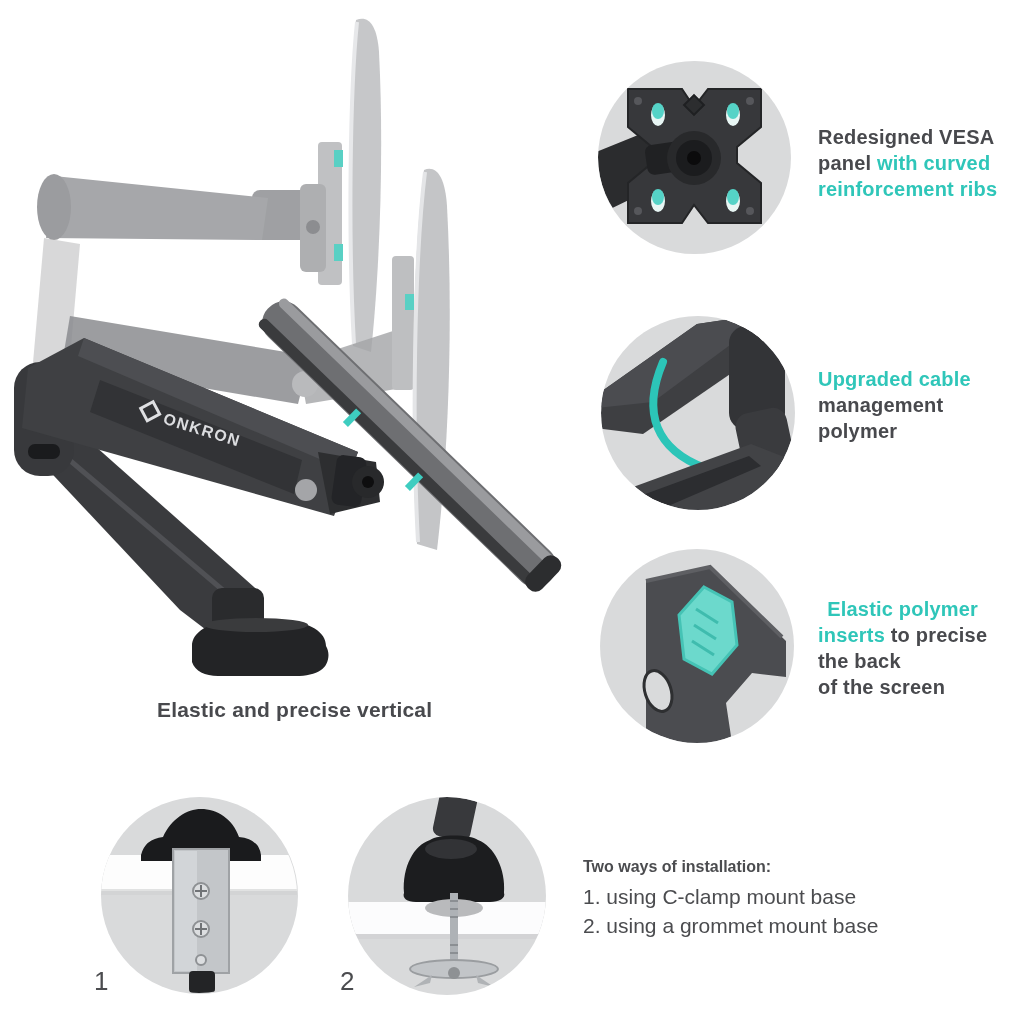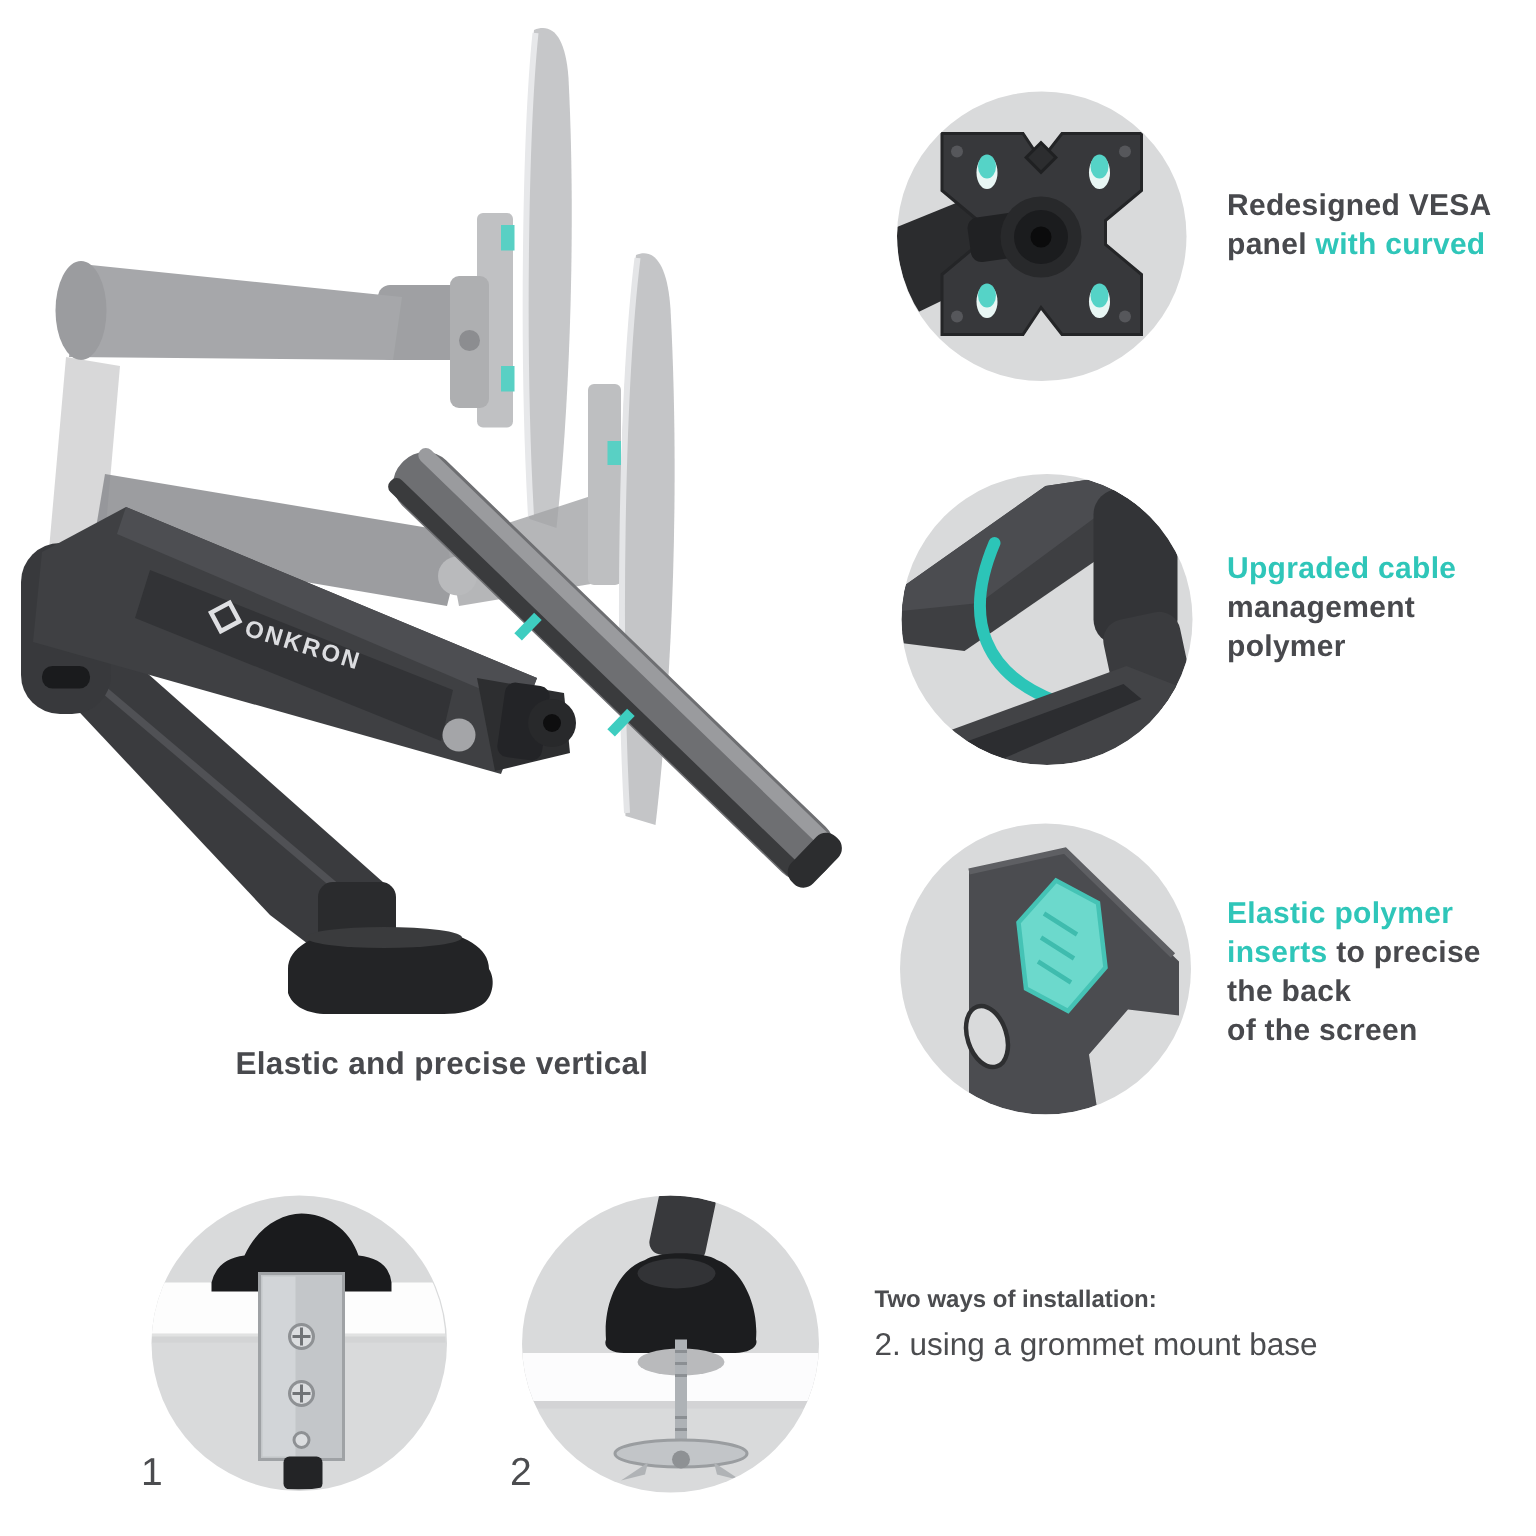--- a/index.html
+++ b/index.html
@@ -12,21 +12,21 @@
   .abs { position:absolute; }
   .callout-circle {
     position:absolute; border-radius:50%; overflow:hidden;
     background:#d9dadb;
   }
   .callout-text {
     position:absolute; font-size:20px; line-height:26px;
     font-weight:700; color:#48494d; letter-spacing:0.2px;
   }
   .callout-text .tl { white-space:nowrap; }
-  .teal { color:#2fc6b9; }
+  .teal { color:#2fc6b9;text-align:center; }
   .main-caption {
     position:absolute; font-size:21px; line-height:27px;
     font-weight:600; color:#48494d; letter-spacing:0.2px; white-space:nowrap;
   }
   .install-block { position:absolute; color:#4b4c4f; }
   .install-heading { font-size:16px; font-weight:700; line-height:30px; white-space:nowrap; }
   .install-item { font-size:21px; font-weight:400; line-height:29px; white-space:nowrap; }
   .num-badge {
     position:absolute; font-size:26px; font-weight:500; color:#4b4c4f;
   }
@@ -177,20 +177,21 @@
           <path d="M96,60 L118,74 M94,76 L116,90 M92,92 L114,106" stroke="#3fbcae" stroke-width="3" fill="none"></path>
         </g>
         <ellipse cx="58" cy="142" rx="13" ry="21" fill="#d9dadb" stroke="#2e2f31" stroke-width="3" transform="rotate(-18 58 142)"></ellipse>
       </g>
     </svg>
   </div>
 
   <div class="callout-text" style="left:818px;top:124px">
     <div class="tl"><span>Redesigned VESA</span></div>
     <div class="tl"><span>panel </span><span class="teal">with curved</span></div>
+    <div class="tl teal"><span>reinforcement ribs</span></div>
   </div>
 
   <div class="callout-text" style="left:818px;top:366px">
     <div class="tl teal"><span>Upgraded cable</span></div>
     <div class="tl"><span>management</span></div>
     <div class="tl"><span>polymer</span></div>
   </div>
 
   <div class="callout-text" style="left:818px;top:596px">
     <div class="tl teal"><span>Elastic polymer</span></div>
@@ -254,16 +255,17 @@
         </g>
       </g>
     </svg>
   </div>
 
   <div class="num-badge" style="left:94px;top:966px">1</div>
   <div class="num-badge" style="left:340px;top:966px">2</div>
 
   <div class="install-block" style="left:583px;top:852px">
     <div class="install-heading">Two ways of installation:</div>
+    <div class="install-item">1. using C-clamp mount base</div>
     <div class="install-item">2. using a grommet mount base</div>
   </div>
 
 </div>
 
 </body></html>

